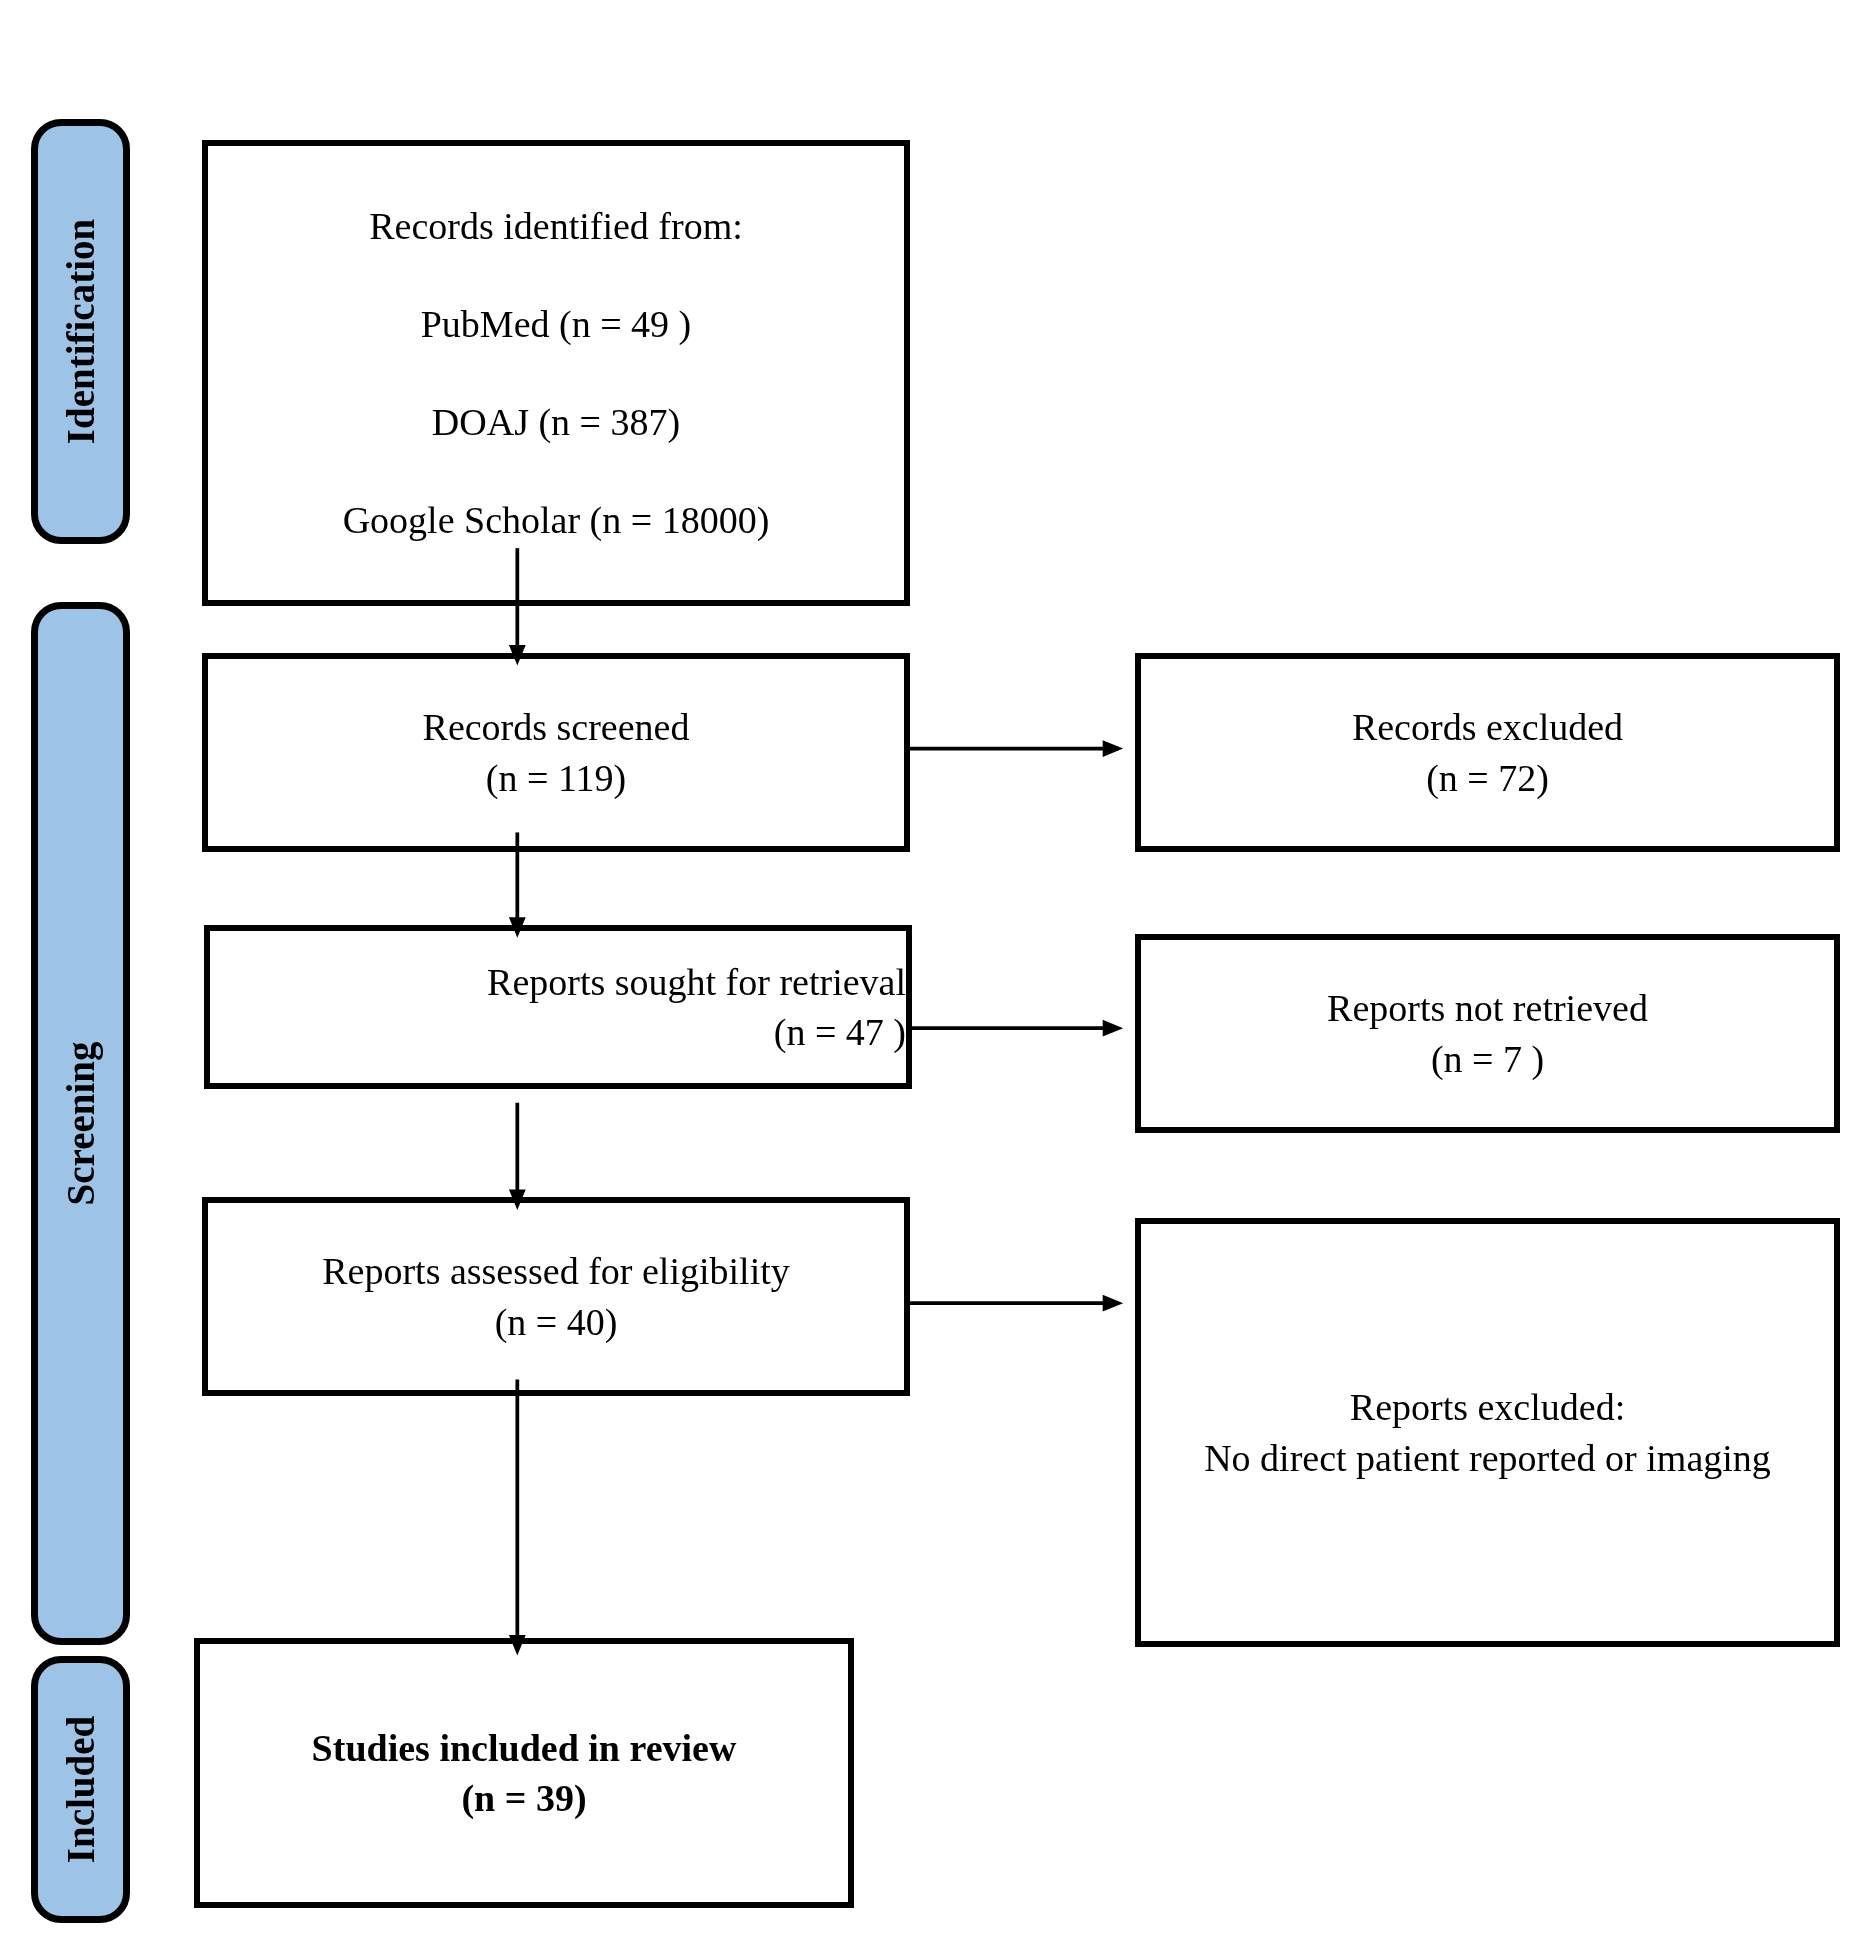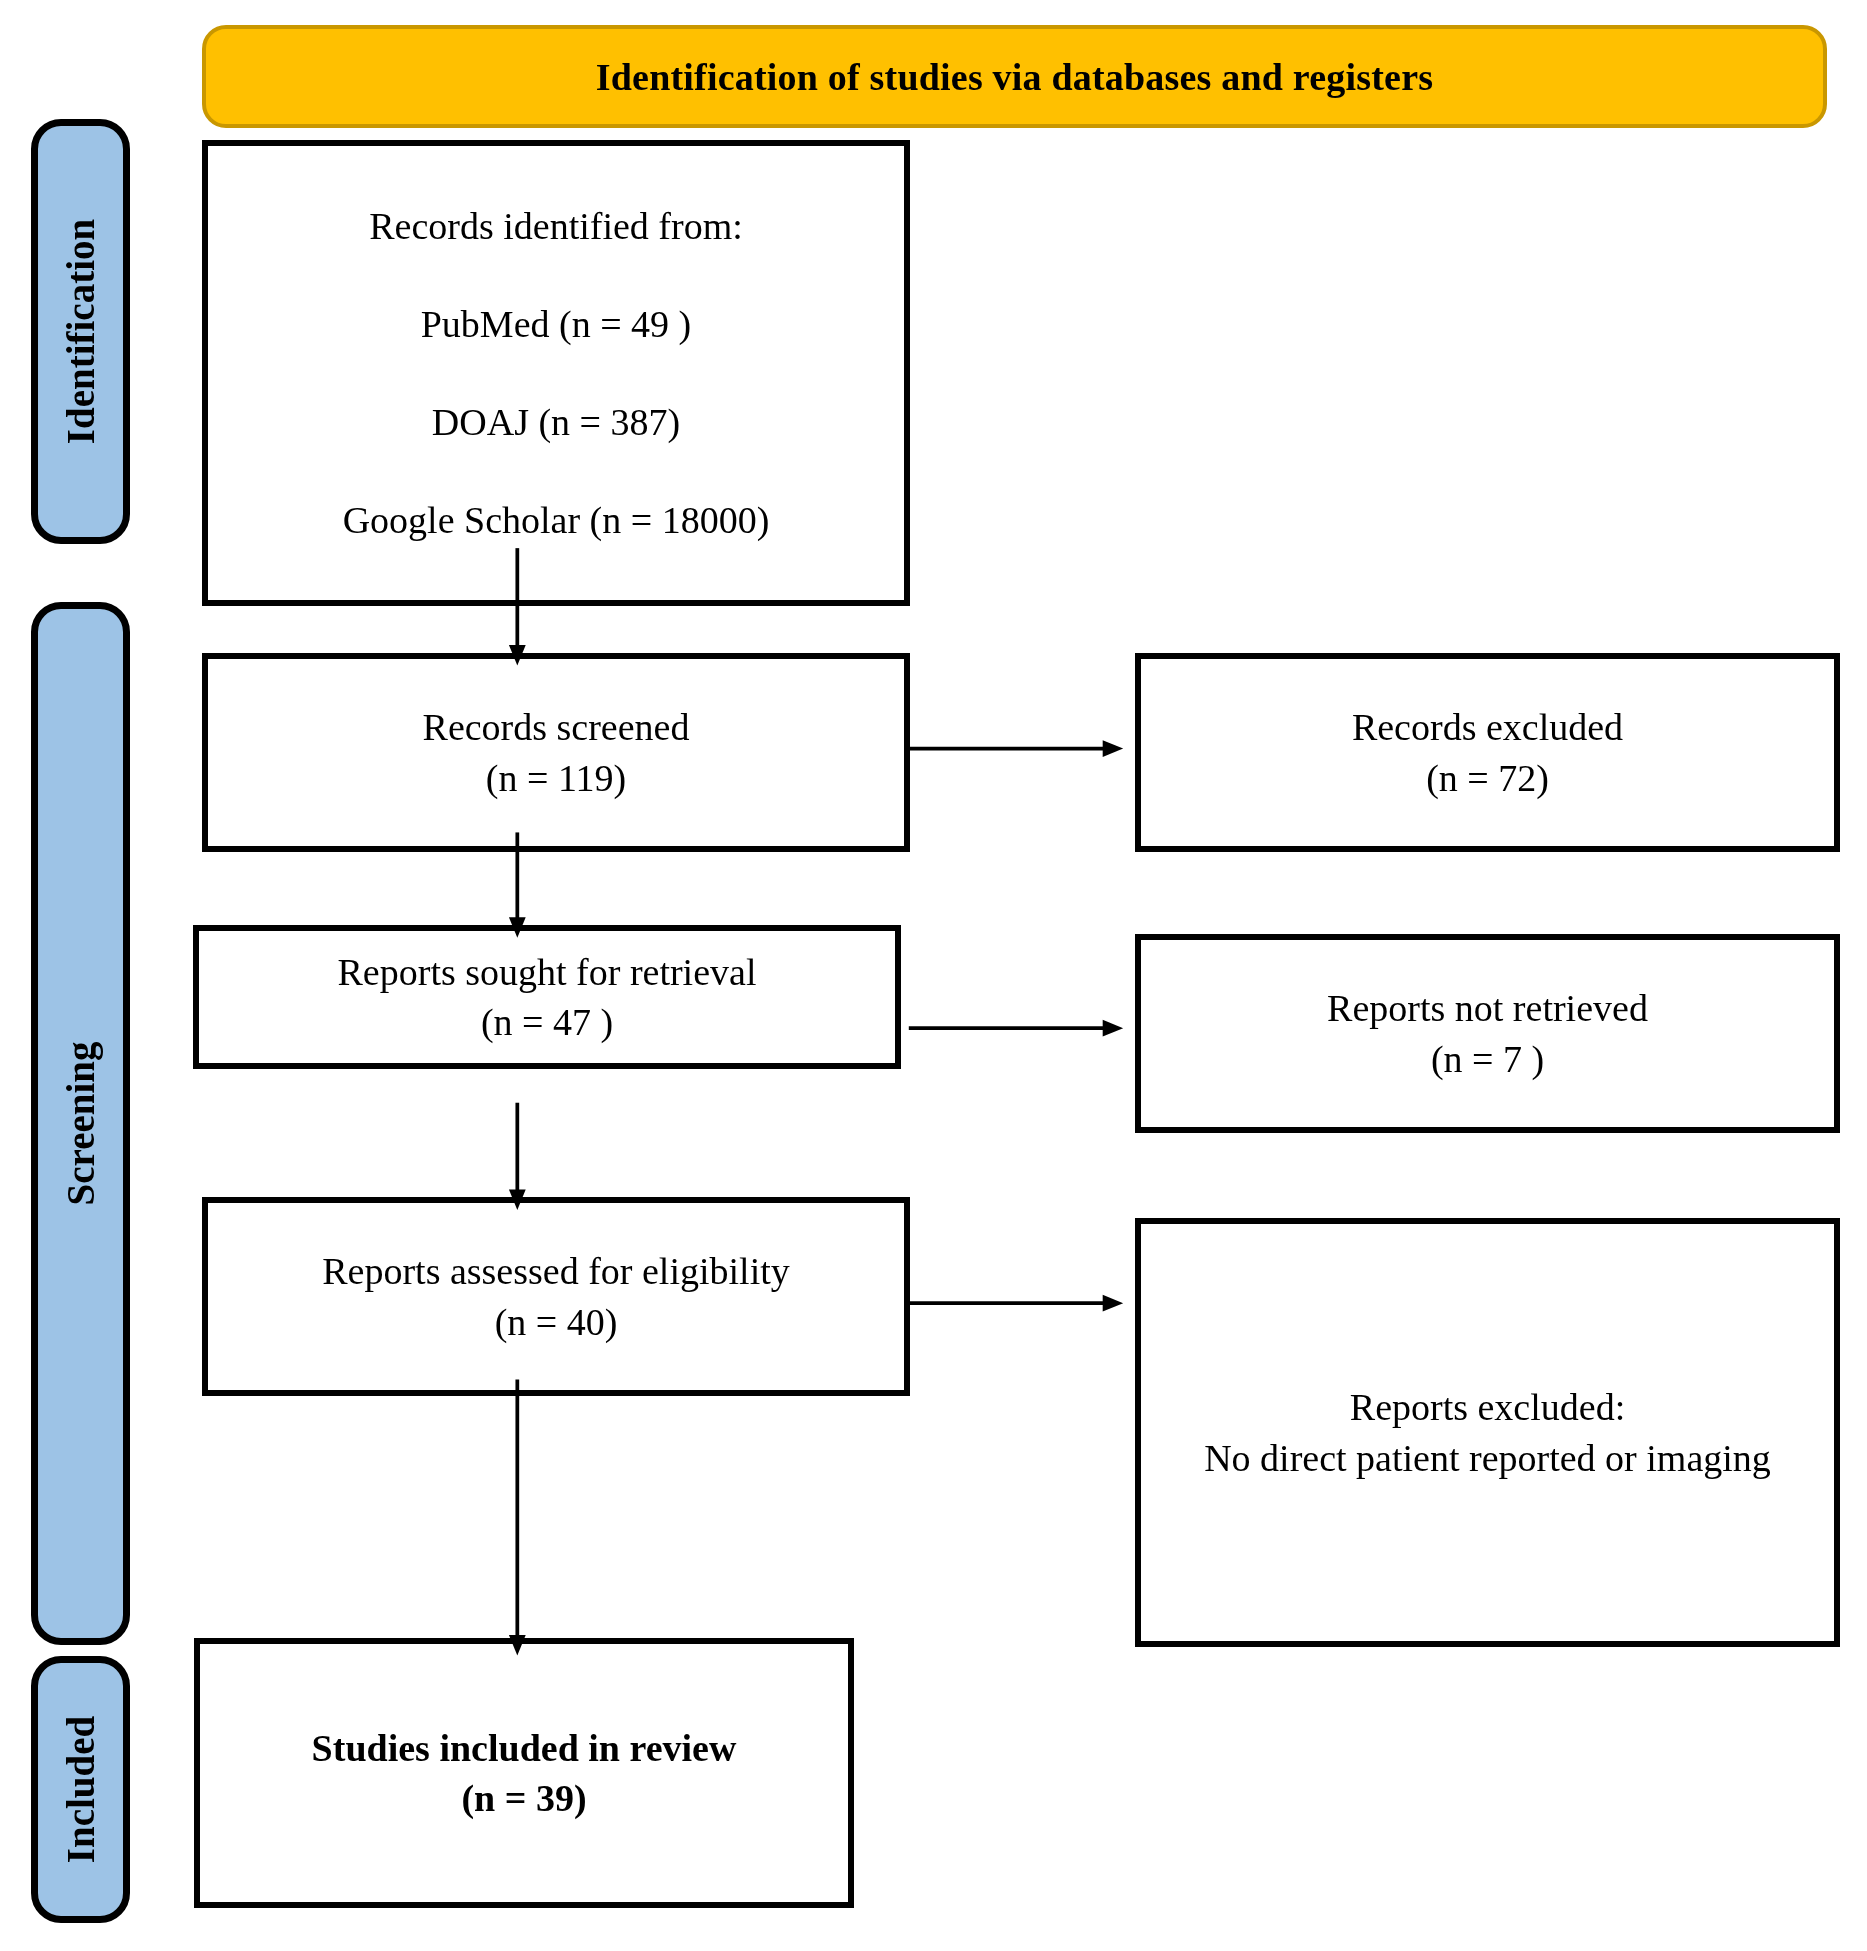--- a/index.html
+++ b/index.html
@@ -58,21 +58,21 @@
     display:flex; flex-direction:column;
     align-items:center; justify-content:center;
     text-align:center;
     font-size:38px;
     line-height:1.32;
   }
   .fbox .tline { display:block; }
 
   .box-records-identified   { left:202px; top:140px;  width:708px; height:466px;gap:48px; }
   .box-records-screened     { left:202px; top:653px;  width:708px; height:199px; }
-  .box-reports-sought       { left:193px; top:925px;  width:708px; height:144px; }
+  .box-reports-sought       { left:204px; top:925px;  width:708px; height:164px;align-items:flex-end; }
   .box-reports-assessed     { left:202px; top:1197px; width:708px; height:199px; }
   .box-studies-included     { left:194px; top:1638px; width:660px; height:270px;font-weight:bold; }
 
   .box-records-excluded     { left:1135px; top:653px;  width:705px; height:199px; }
   .box-reports-not-retrieved{ left:1135px; top:934px; width:705px; height:199px; }
   .box-reports-excluded     { left:1135px; top:1198px; width:705px; height:429px;margin-top:20px; }
 
   
   .arrows {
     position:absolute; left:0; top:0;
@@ -80,23 +80,20 @@
     pointer-events:none;
   }
   .arrows line   { stroke:#000000; stroke-width:4; }
   .arrows polygon{ fill:#000000; }
 </style>
 </head>
 <body>
 
 <div class="canvas">
 
-  <div class="banner">
-    <span class="banner-label">Identification of studies via databases and registers</span>
-  </div>
 
   <div class="stage stage-identification">
     <span class="stage-label">Identification</span>
   </div>
   <div class="stage stage-screening">
     <span class="stage-label">Screening</span>
   </div>
   <div class="stage stage-included">
     <span class="stage-label">Included</span>
   </div>

